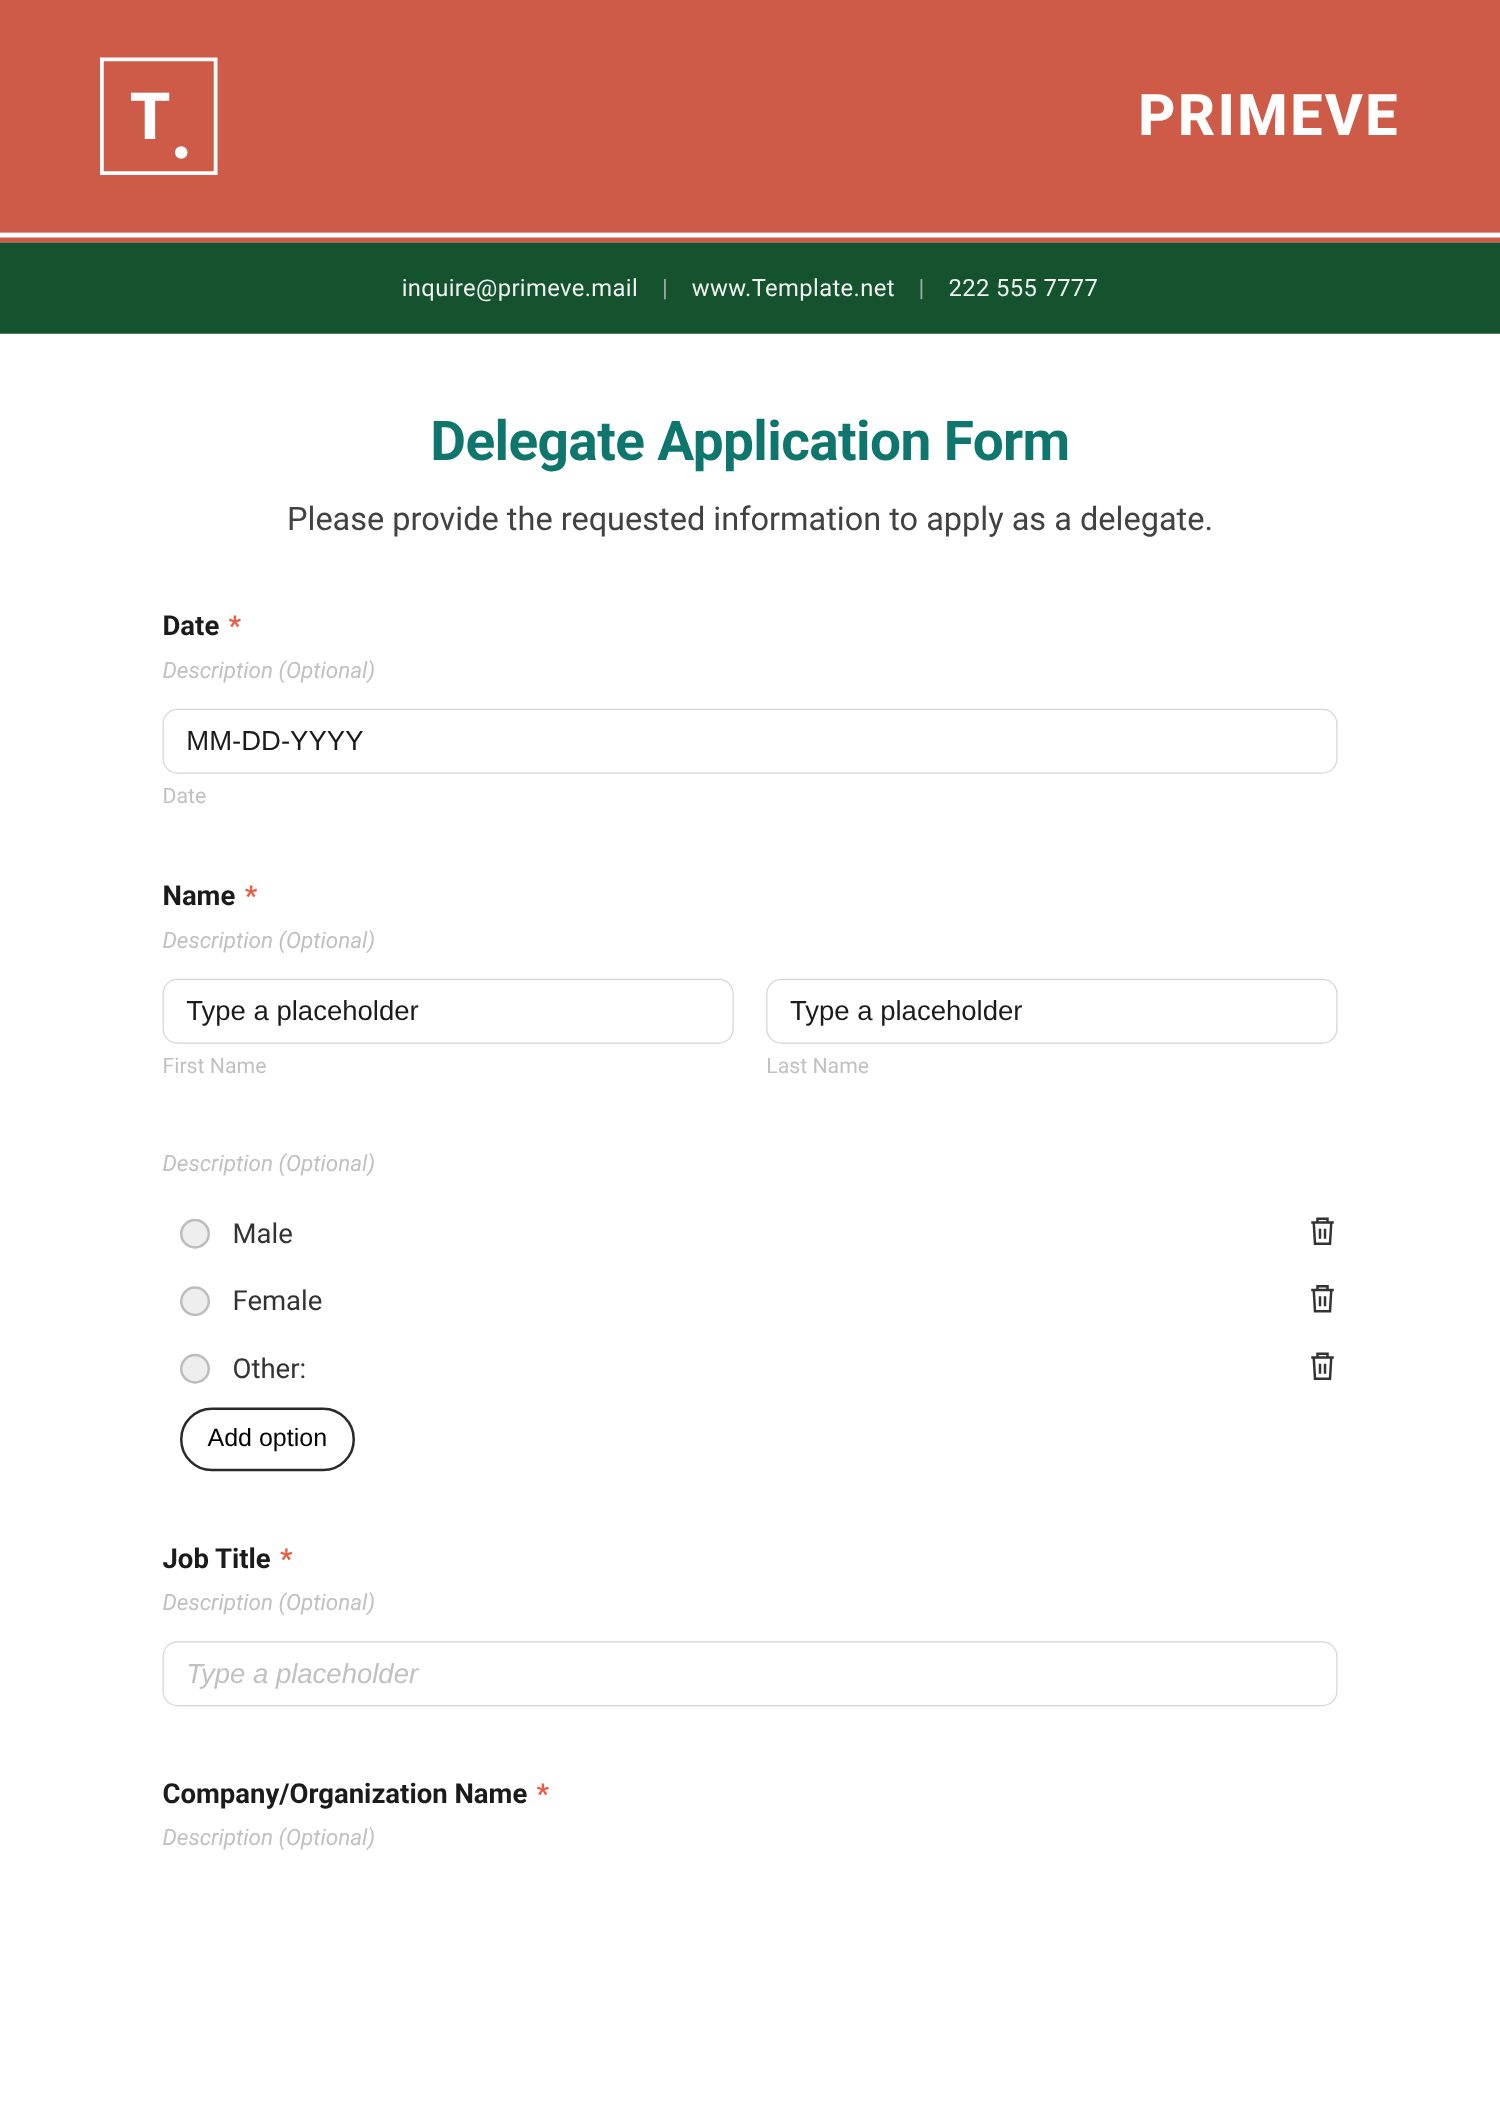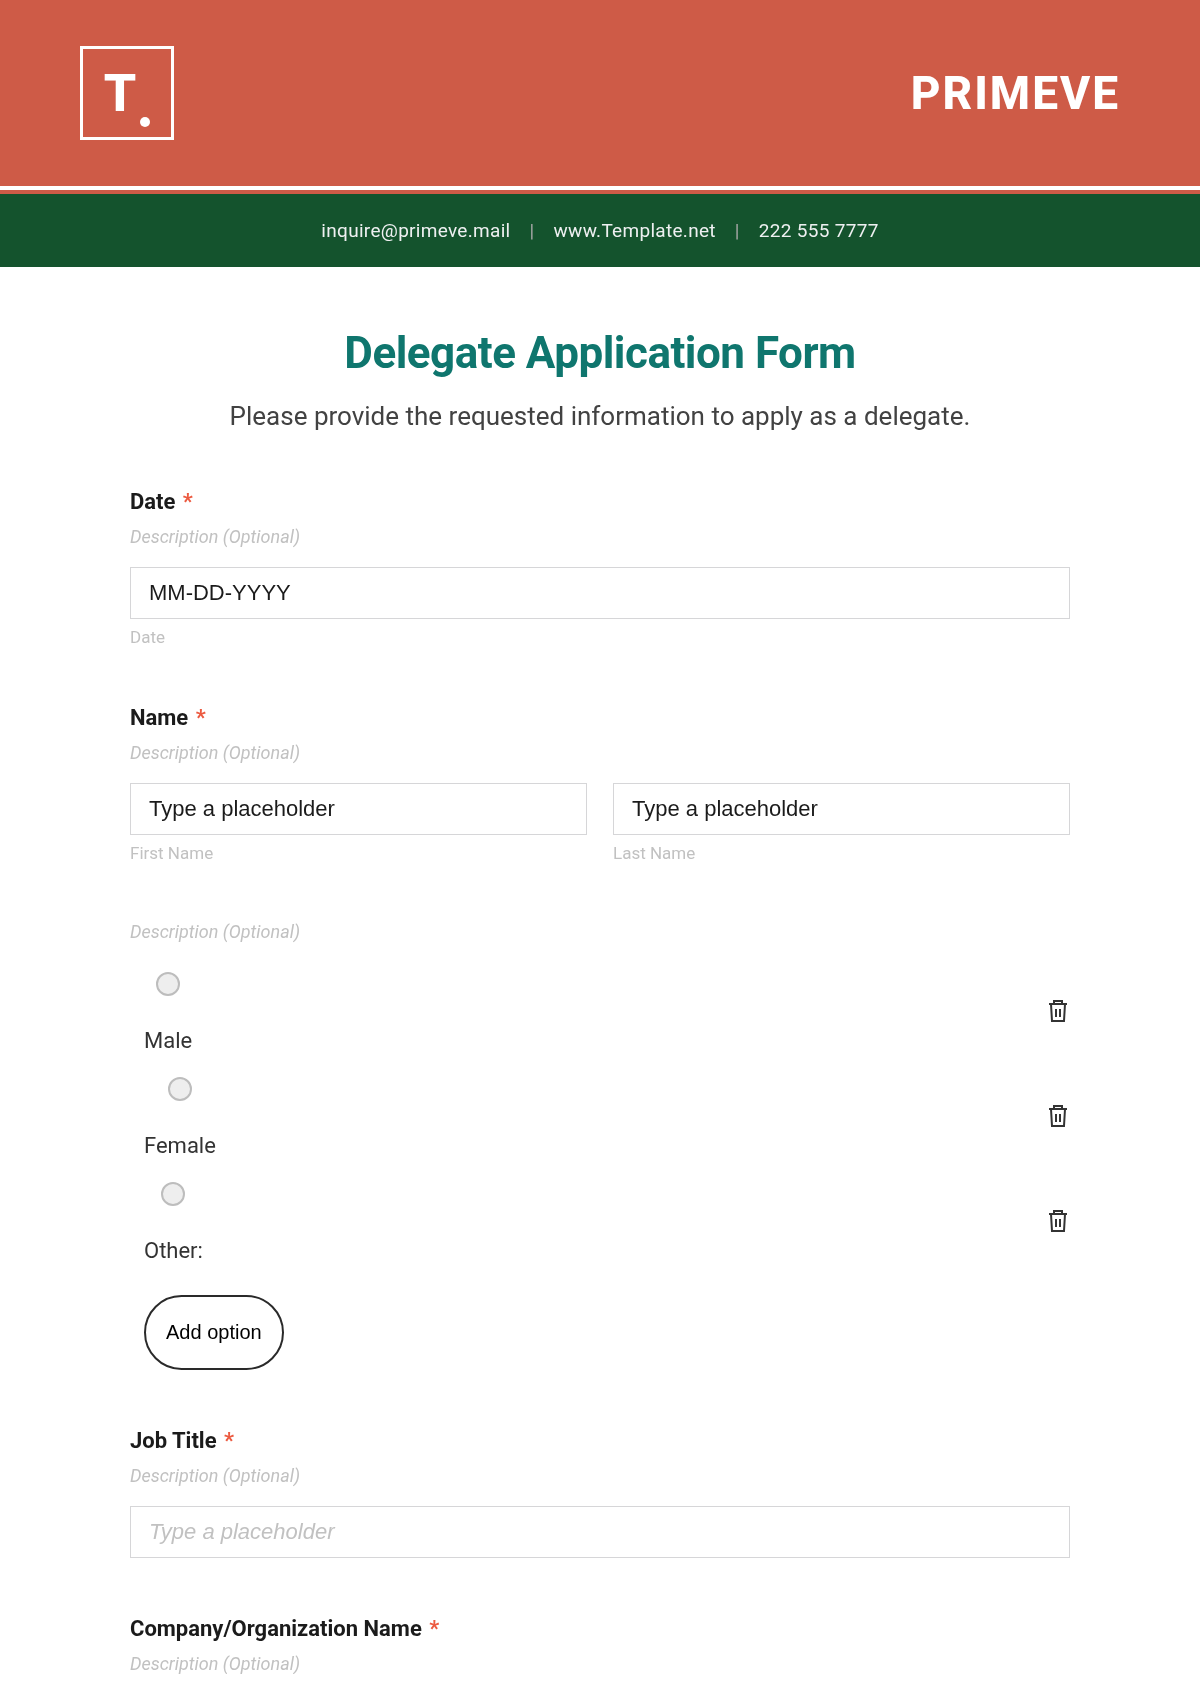--- a/index.html
+++ b/index.html
@@ -99,57 +99,57 @@
   .input-row {
     display: flex;
     gap: 26px;
     margin-top: 20px;
   }
   .input-col { flex: 1; }
   .text-input {
     width: 100%;
     height: 52px;
     border: 1px solid #d6d6d8;
-    border-radius: 0;
+    border-radius: 12px;
     padding: 0 18px;
     font-size: 22px;
     color: #1b1b1b;
     background: #fff;
     overflow: hidden;
   }
   .text-input::placeholder { color: #1b1b1b; }
   .placeholder-italic::placeholder { color: #c1c1c1; font-style: italic; }
   .sub-label {
     font-size: 17px;
     color: #c1c1c1;
     margin-top: 8px;
   }
   .radio-list { margin-top: 18px; }
   .radio-row {
     display: flex;
     align-items: center;
     justify-content: space-between;
     padding: 12px 0 12px 14px;
   }
-  .radio-left { display: flex; align-items: center; gap: 32px; flex-direction: column; }
+  .radio-left { display: flex; align-items: center; gap: 18px; }
   .radio-circle {
     width: 24px; height: 24px;
     border: 2px solid #bdbdbd;
     background: #eeeeee;
     border-radius: 50%;
   }
   .radio-text { font-size: 22px; color: #333; }
   .trash-icon svg { width: 24px; height: 26px; stroke: #333; stroke-width: 2; fill: none; }
   .add-option {
     display: inline-block;
-    margin-top: 20px;
+    margin-top: 4px;
     margin-left: 14px;
     border: 2px solid #2a2a2a;
     border-radius: 999px;
-    padding: 24px 20px;
+    padding: 12px 20px;
     font-size: 20px;
     background: #fff;
     cursor: pointer;
   }
 </style>
 </head>
 <body>
 
 <div class="banner">
   <div class="logo-box">

